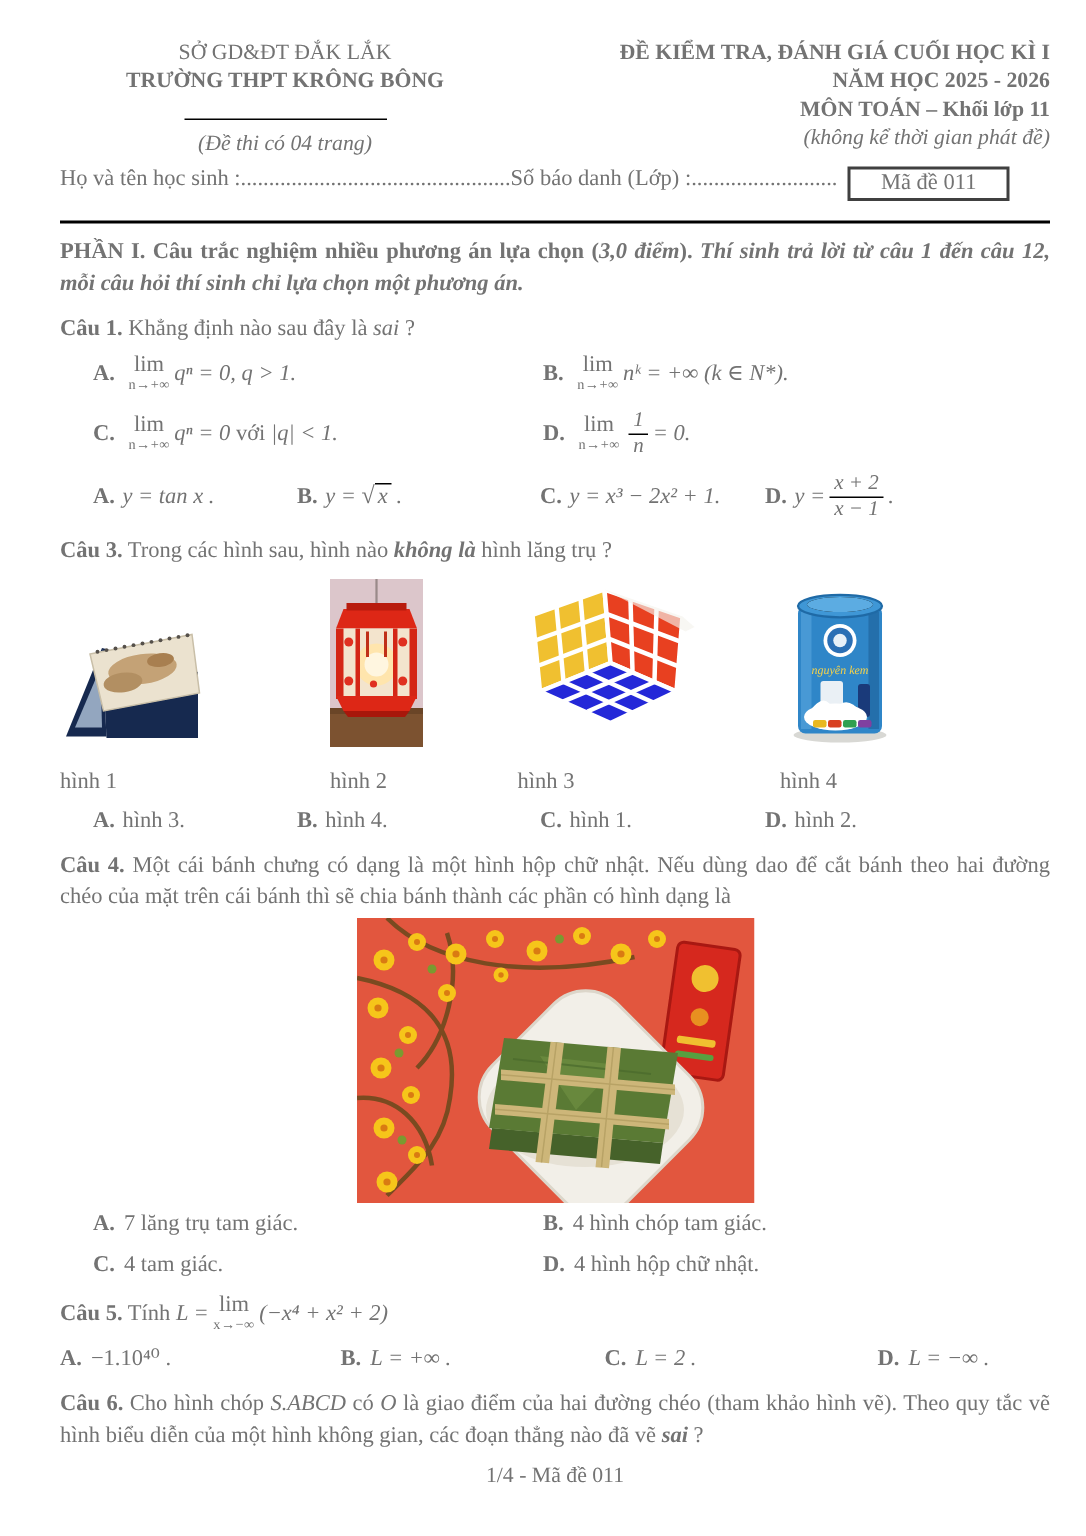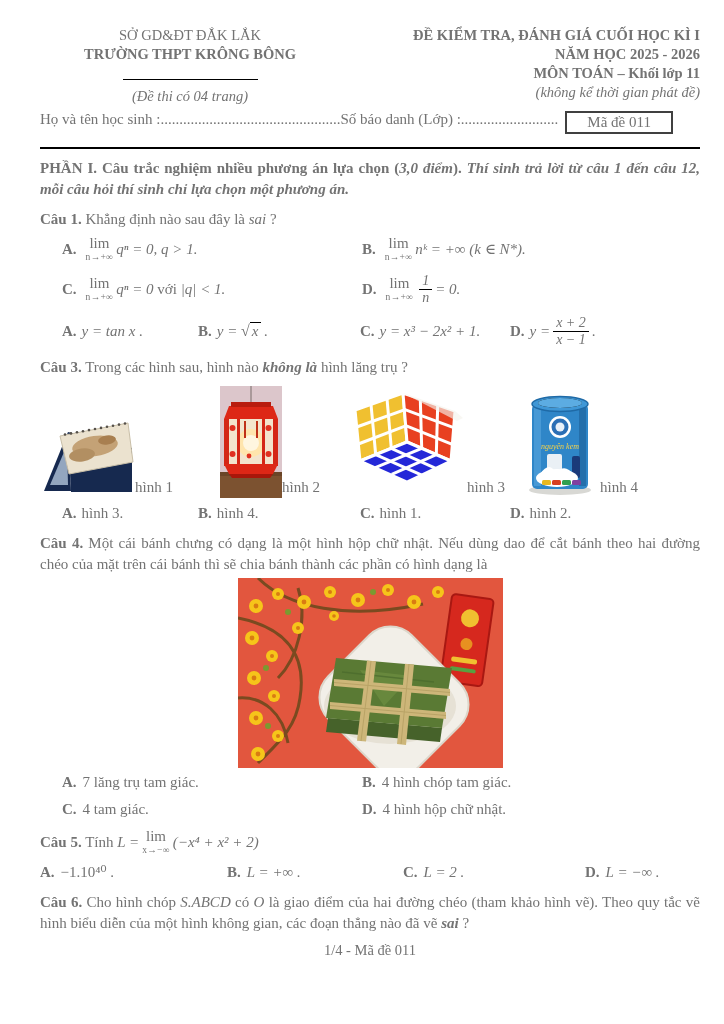--- a/index.html
+++ b/index.html
@@ -29,21 +29,21 @@
   .lim{display:inline-flex;flex-direction:column;align-items:center;line-height:1;
        vertical-align:middle;margin:0 3px;font-style:normal}
   .lim .ltop{font-size:15px}
   .lim .lsub{font-size:9.5px;margin-top:2px;letter-spacing:.3px}
   .frac{display:inline-flex;flex-direction:column;align-items:center;line-height:1.15;
         vertical-align:middle;margin:0 3px;font-size:14px}
   .frac .fn{border-bottom:1px solid #000;padding:0 3px}
   .sqrt .rad{font-style:normal;font-size:16px}
   .sqrt .sq-body{border-top:1.3px solid #000;padding:0 2px}
   .figrow{display:grid;grid-template-columns:180px 125px 175px 1fr;margin-top:8px;align-items:end}
-  .figcell{display:flex;flex-direction:row;align-items:flex-end}
+  .figcell{display:flex;flex-direction:column;align-items:flex-start}
   .figcap{margin-top:13px}
   .photo-wrap{display:flex;justify-content:center;margin:3px 0 4px 0}
   .footer{text-align:center;font-size:14.5px;margin-top:8px}
 </style>
 </head>
 <body>
 
 <div class="page">
 
   <div class="hdr">

